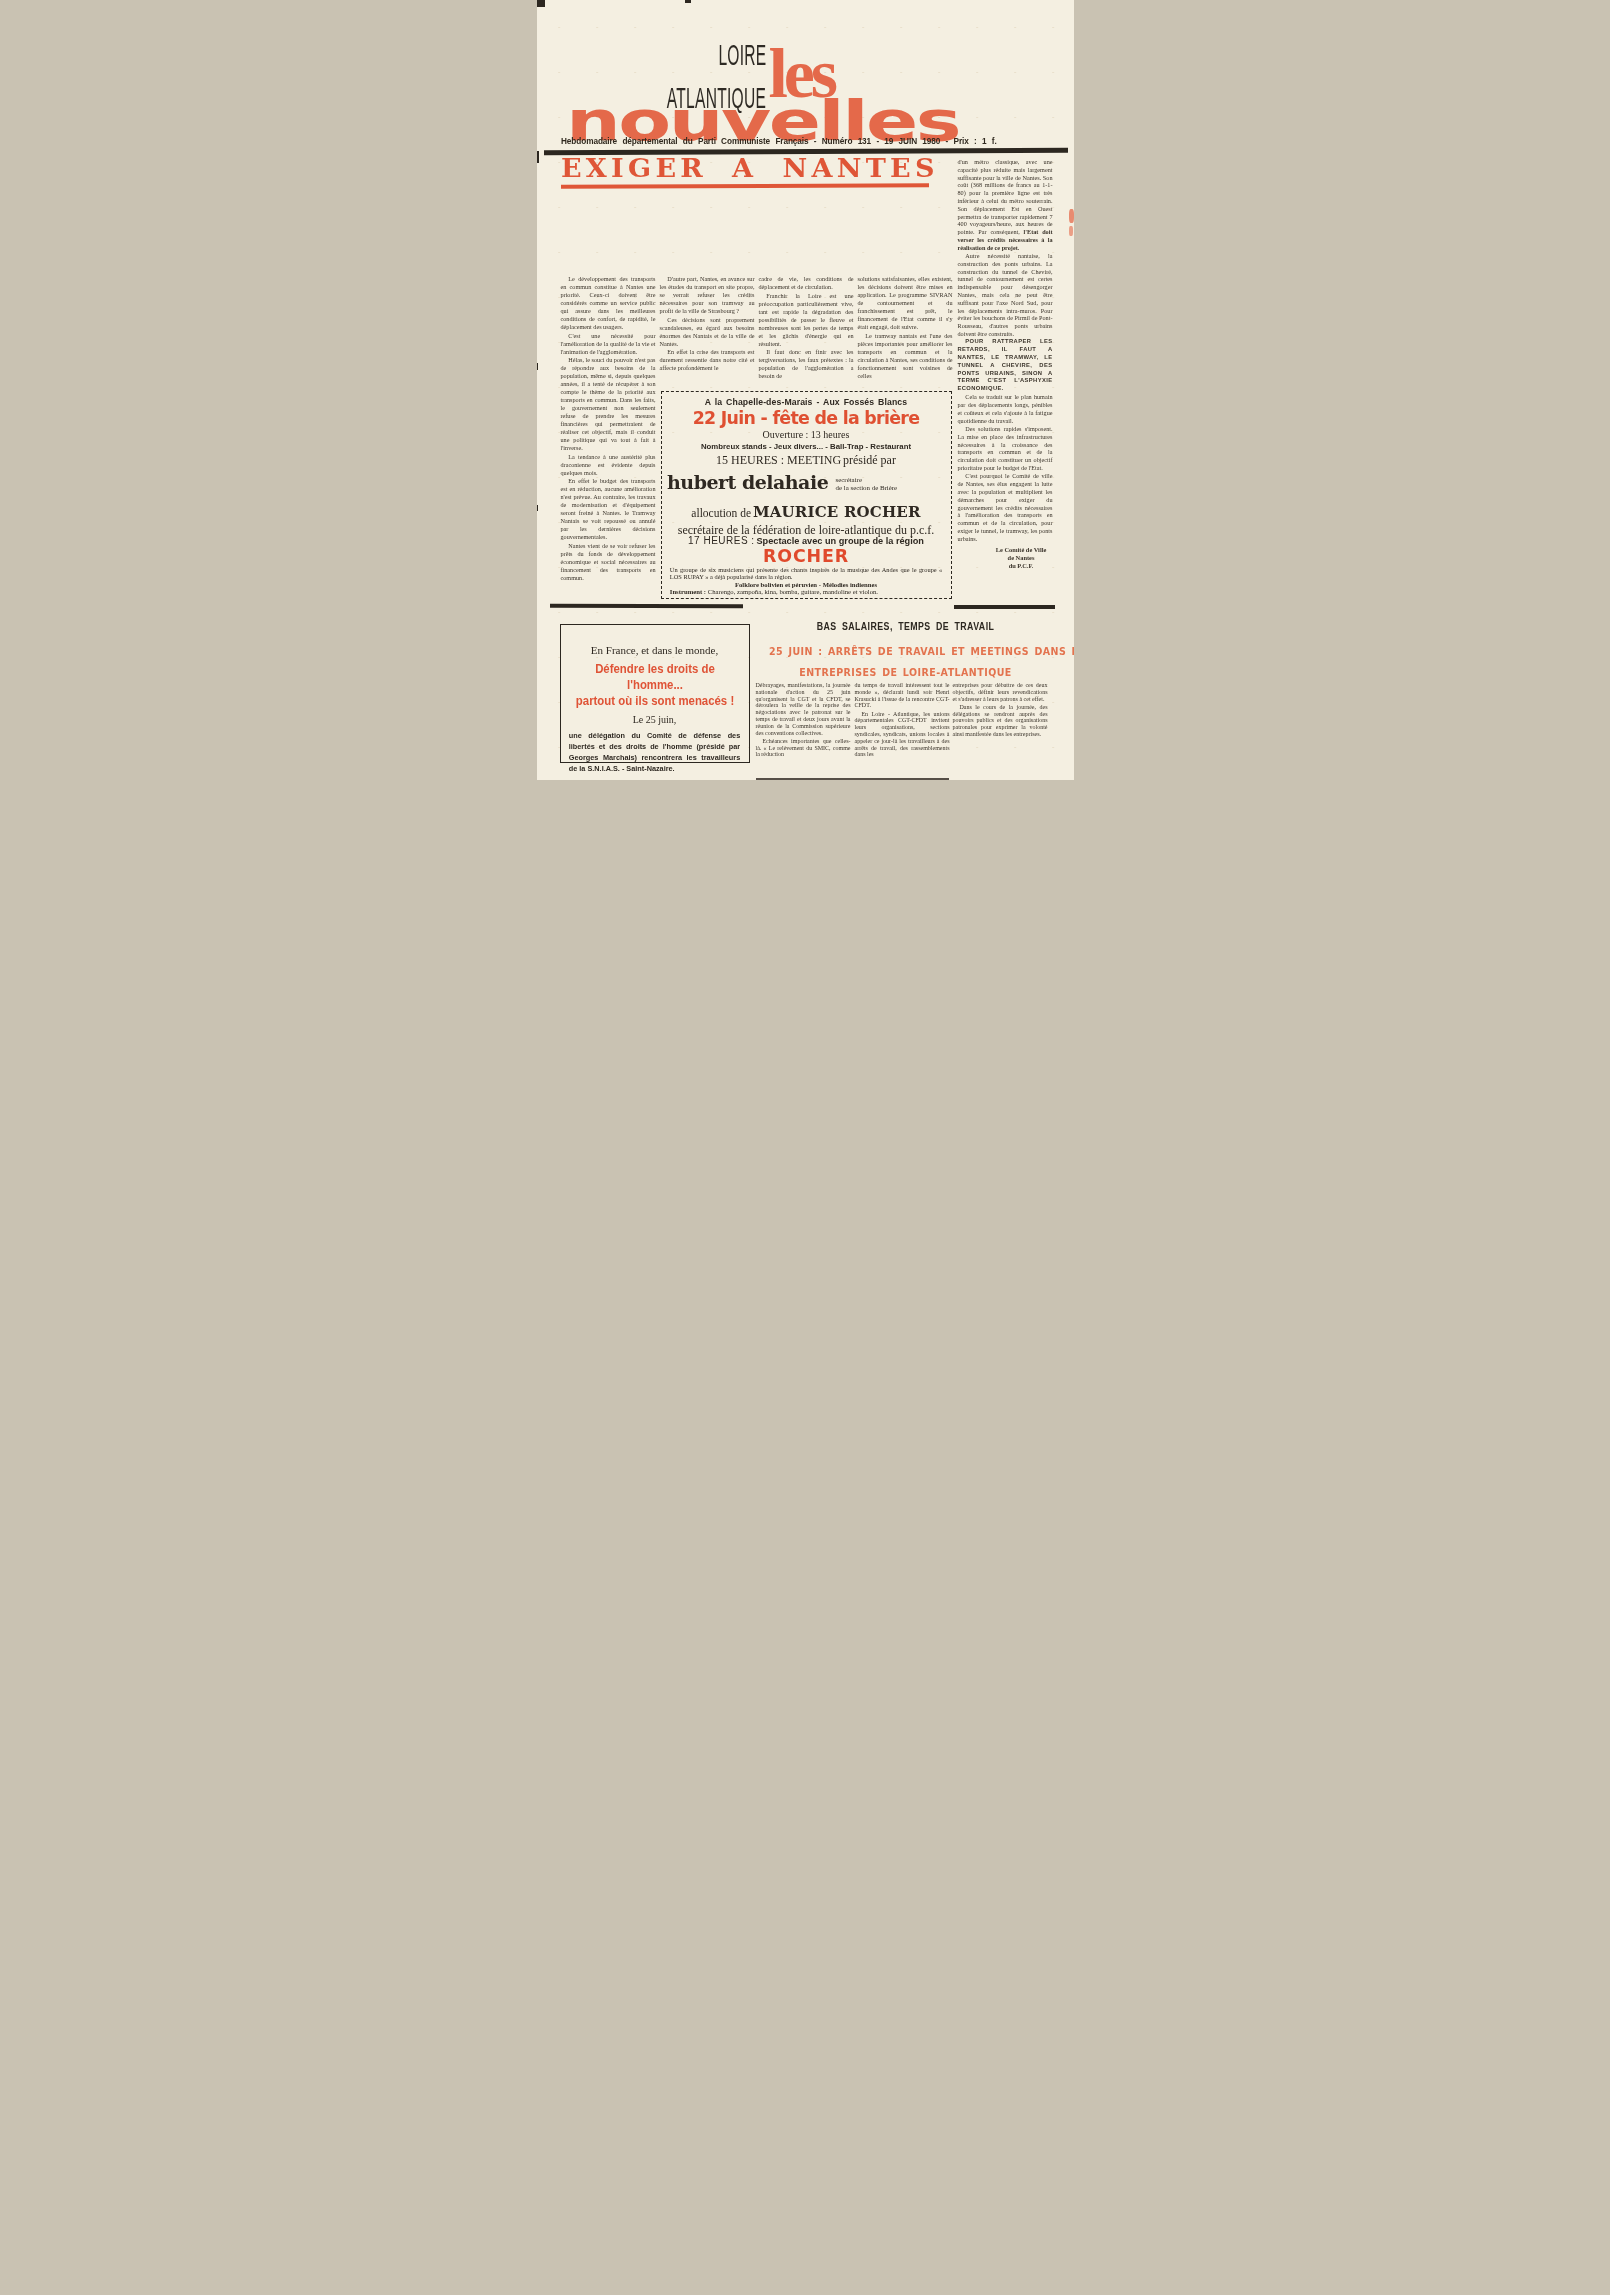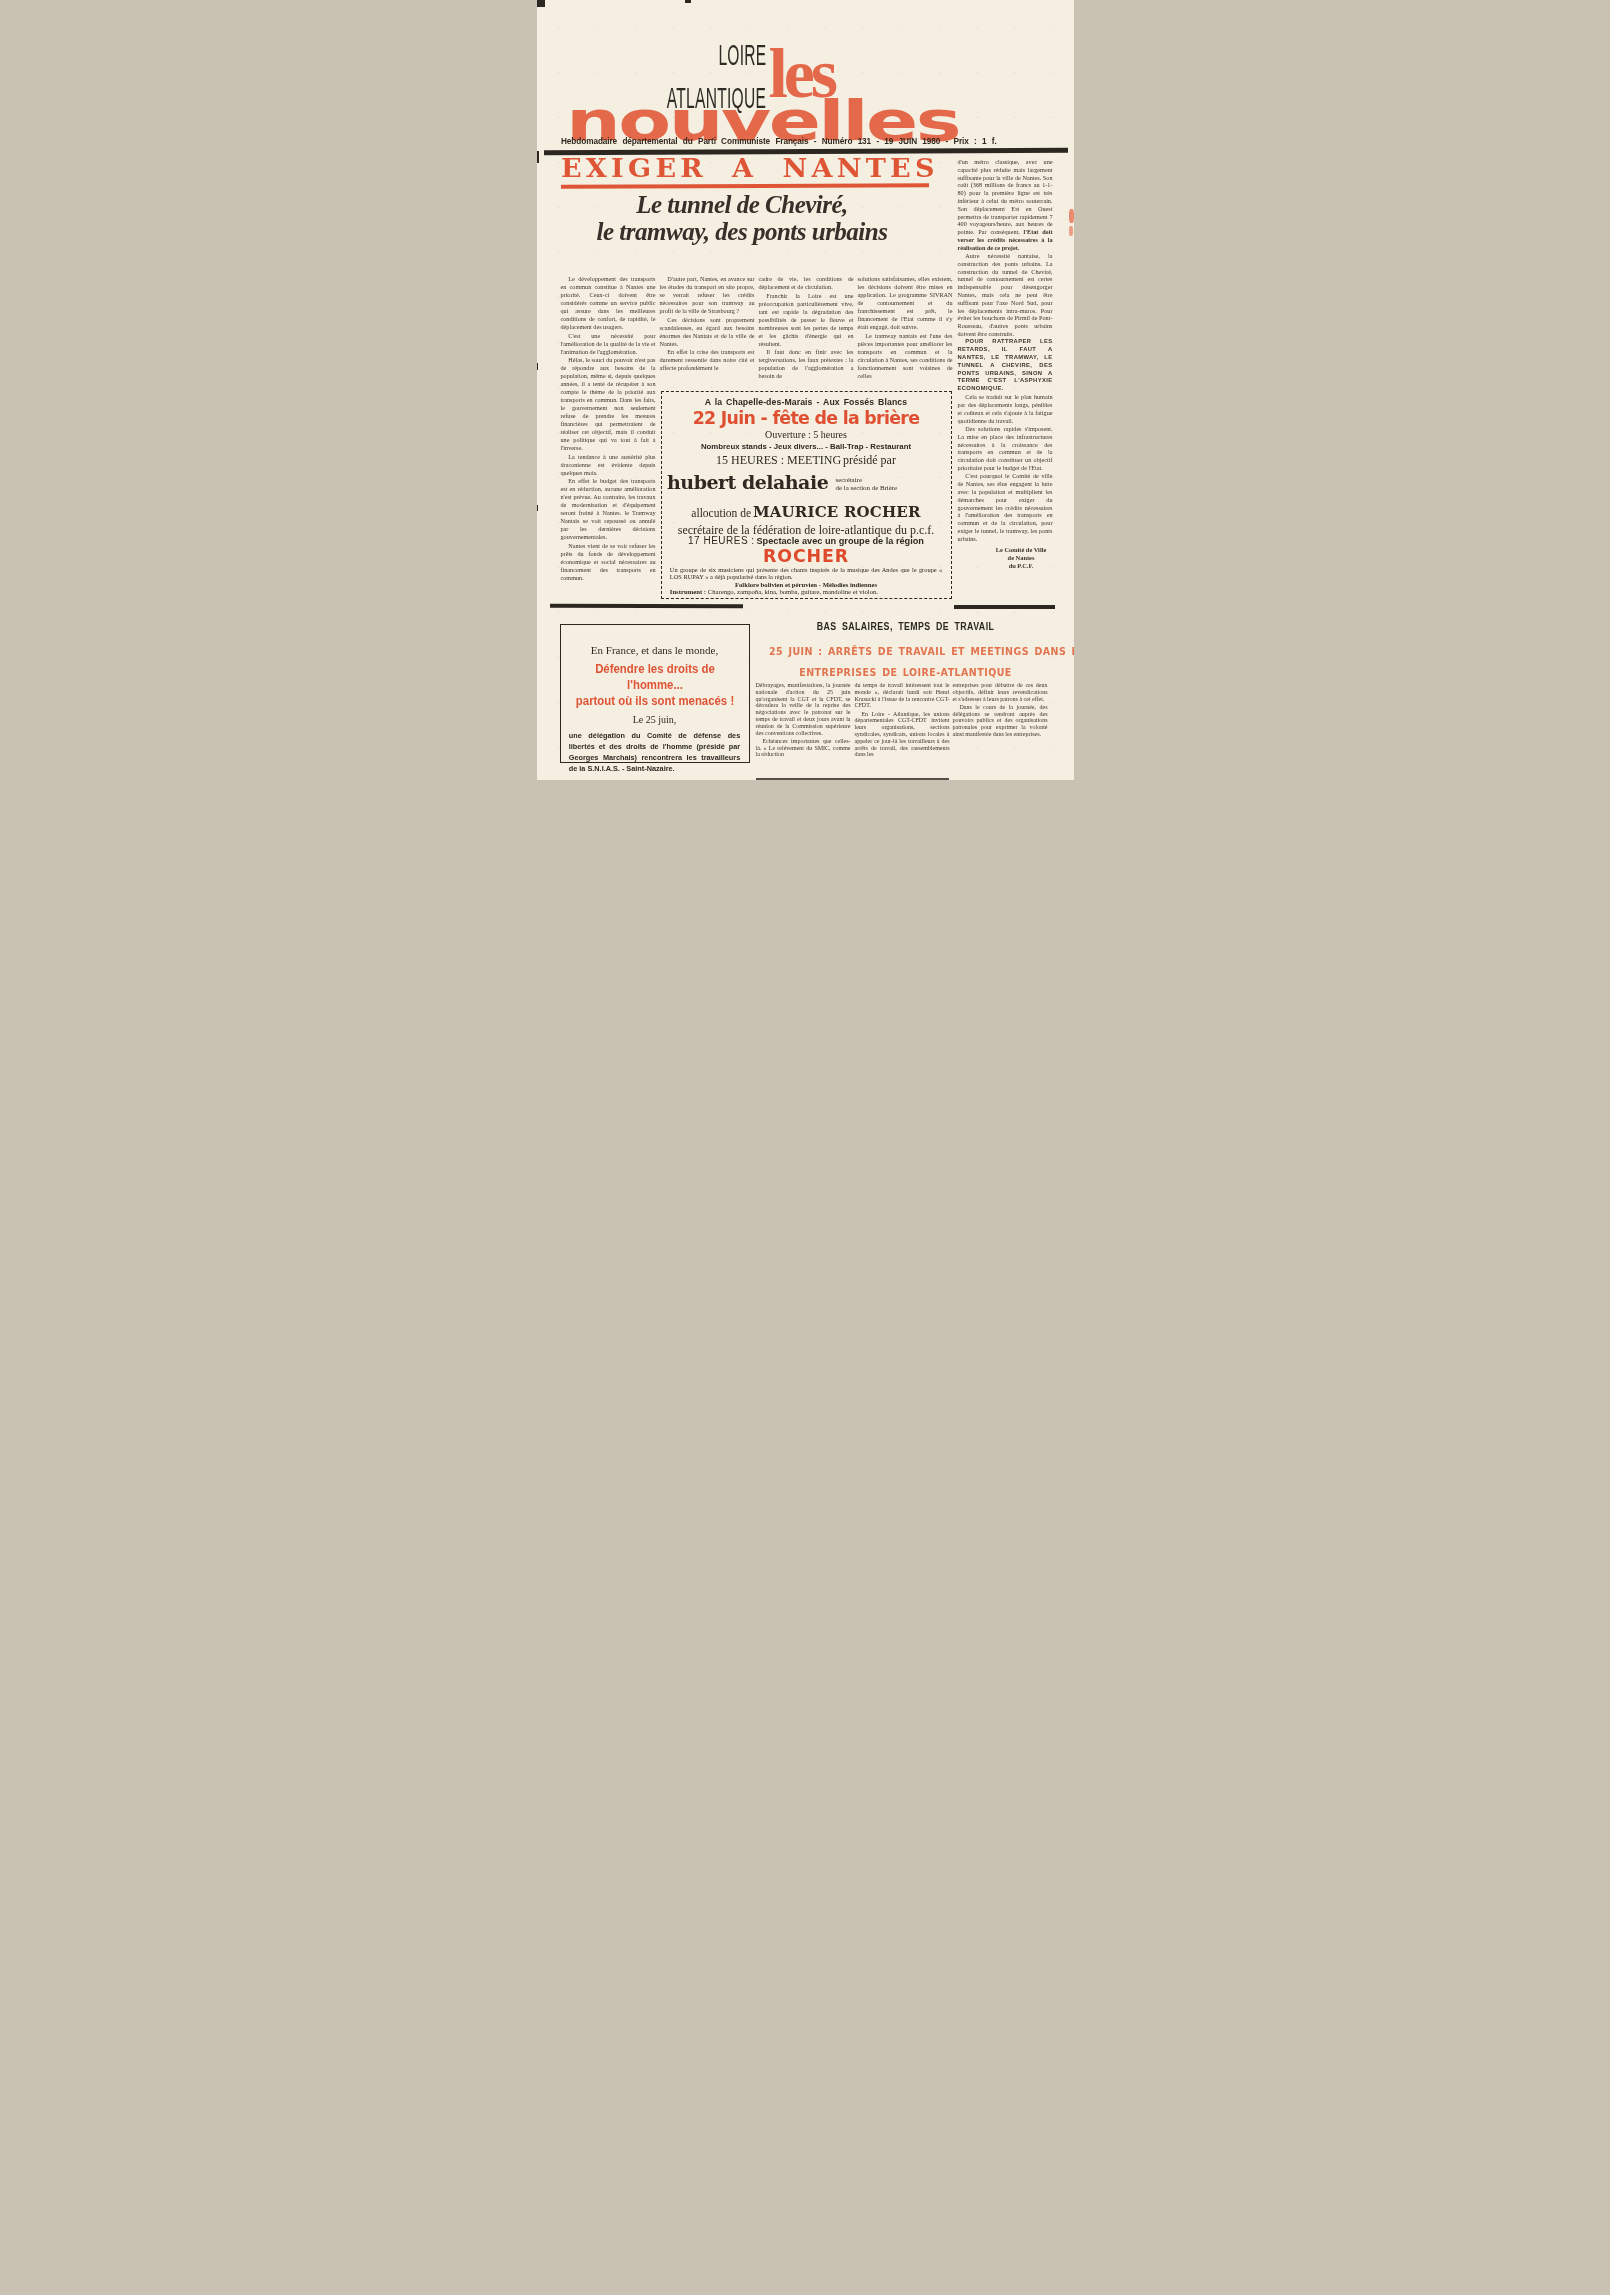--- a/index.html
+++ b/index.html
@@ -151,24 +151,20 @@
 
   <div class="m-loire">LOIRE</div>
   <div class="m-atl">ATLANTIQUE</div>
   <div class="m-les">les</div>
   <div class="m-nouv">nouvelles</div>
   <div class="subtitle">Hebdomadaire départemental du Parti Communiste Français - Numéro 131 - 19 JUIN 1980 - Prix : 1 f.</div>
   <div class="rule-top"></div>
 
   <div class="kicker">EXIGER A NANTES</div>
   <div class="kicker-underline"></div>
-  <div class="headline">
-    <div class="hl1">Le tunnel de Cheviré,</div>
-    <div class="hl2">le tramway, des ponts urbains</div>
-  </div>
 
   <div class="col c1">
     <p>Le développement des transports en commun constitue à Nantes une priorité. Ceux-ci doivent être considérés comme un service public qui assure dans les meilleures conditions de confort, de rapidité, le déplacement des usagers.</p>
     <p>C'est une nécessité pour l'amélioration de la qualité de la vie et l'animation de l'agglomération.</p>
     <p>Hélas, le souci du pouvoir n'est pas de répondre aux besoins de la population, même si, depuis quelques années, il a tenté de récupérer à son compte le thème de la priorité aux transports en commun. Dans les faits, le gouvernement non seulement refuse de prendre les mesures financières qui permettraient de réaliser cet objectif, mais il conduit une politique qui va tout à fait à l'inverse.</p>
     <p>La tendance à une austérité plus draconienne est évidente depuis quelques mois.</p>
     <p>En effet le budget des transports est en réduction, aucune amélioration n'est prévue. Au contraire, les travaux de modernisation et d'équipement seront freiné à Nantes. le Tramway Nantais se voit repoussé ou annulé par les dernières décisions gouvernementales.</p>
     <p>Nantes vient de se voir refuser les prêts du fonds de développement économique et social nécessaires au financement des transports en commun.</p>
   </div>
   <div class="col c2">
@@ -195,21 +191,21 @@
     <div class="signature">
       <div>Le Comité de Ville</div>
       <div>de Nantes</div>
       <div>du P.C.F.</div>
     </div>
   </div>
 
   <div class="fete">
     <div class="bx f-location">A la Chapelle-des-Marais - Aux Fossés Blancs</div>
     <div class="bx f-title">22 Juin - fête de la brière</div>
-    <div class="bx f-open">Ouverture : 5 heures</div>
+    <div class="bx f-open">Ouverture : 13 heures</div>
     <div class="bx f-attr">Nombreux stands - Jeux divers... - Ball-Trap - Restaurant</div>
     <div class="bx f-meeting">
       <span class="f-m1">15 HEURES : MEETING</span>
       <span class="f-m2">présidé par</span>
     </div>
     <div class="f-speaker">
       <span class="f-name">hubert delahaie</span>
       <span class="f-role">
         <div>secrétaire</div>
         <div>de la section de Brière</div>

